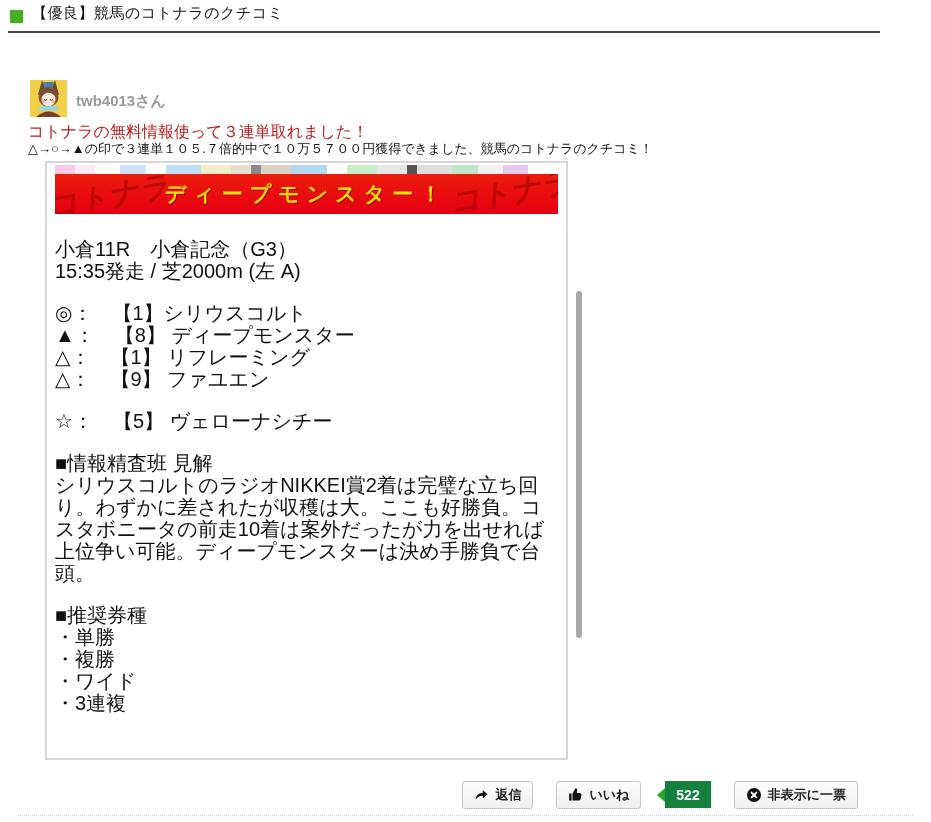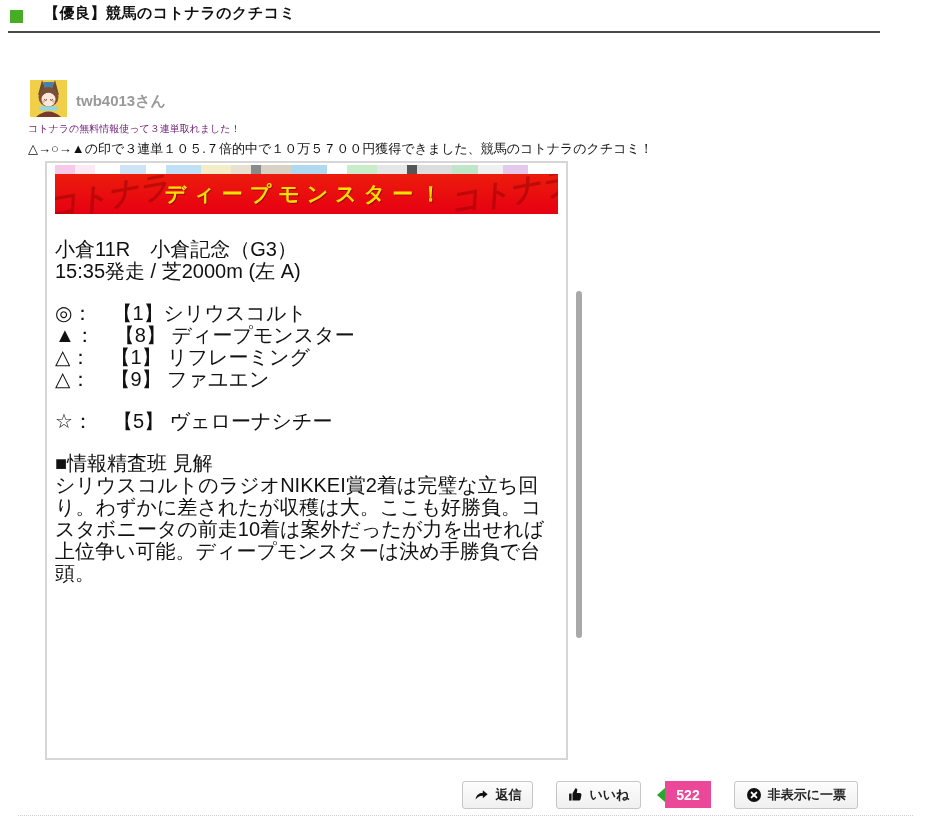--- a/index.html
+++ b/index.html
@@ -3,26 +3,26 @@
 <meta charset="utf-8">
 <style>
   * { margin:0; padding:0; box-sizing:border-box; }
   html,body { background:#fff; }
   .page {
     position:relative; width:931px; height:822px; background:#fff; overflow:hidden;
     font-family:"Liberation Sans","DejaVu Sans",sans-serif; color:#111;
   }
   
   .hdr-square { position:absolute; left:10px; top:10px; width:13px; height:13px; background:#46ad25; }
-  .hdr-title  { position:absolute; left:44px; top:4px; font-size:15px; font-weight:bold; color:#111; letter-spacing:.5px;text-align:center; }
+  .hdr-title  { position:absolute; left:32px; top:4px; font-size:15px; font-weight:normal; color:#111; letter-spacing:.5px;text-align:center; }
   .hdr-line   { position:absolute; left:8px; top:31px; width:872px; height:2px; background:#4a4a4a; }
   
   .avatar { position:absolute; left:30px; top:80px; width:37px; height:37px; overflow:hidden; }
   .username { position:absolute; left:76px; top:92px; font-size:15px; font-weight:bold; color:#999; }
-  .comment-line1 { position:absolute; left:28px; top:122px; font-size:10px; color:#701a75; }
+  .comment-line1 { position:absolute; left:28px; top:122px; font-size:16px; color:#b91c1c; }
   .comment-line2 { position:absolute; left:28px; top:140px; font-size:13px; color:#111; }
   
   .tip-card {
     position:absolute; left:45px; top:161px; width:523px; height:599px;
     background:#fff; border:2px solid #d6d6d6;
   }
   .card-inner { position:absolute; left:8px; top:2px; width:503px; }
   .collage {
     height:9px; width:100%;
     background:linear-gradient(90deg,#f6c9e8 0 4%,#fde9f2 4% 8%,#ffffff 8% 13%,#cfe3f7 13% 18%,#ffffff 18% 22%,#bfe0f5 22% 29%,#f5edc8 29% 35%,#e8e0d0 35% 39%,#8a8a8a 39% 41%,#d9d2c4 41% 47%,#b0d8ef 47% 54%,#ffffff 54% 58%,#c9ecc9 58% 64%,#e6e6e6 64% 70%,#555555 70% 72%,#dddddd 72% 79%,#bfe6c8 79% 84%,#f0f0f0 84% 89%,#e4c9ec 89% 94%,#ffffff 94% 100%);
@@ -49,21 +49,21 @@
   .scroll-thumb { position:absolute; left:576px; top:291px; width:6px; height:347px; background:#a9a9a9; border-radius:3px; }
   
   .actions { position:absolute; top:780px; right:73px; display:flex; align-items:center; gap:23px; height:29px; }
   .btn {
     display:inline-flex; align-items:center; gap:6px; height:28px; padding:0 11px;
     background:linear-gradient(#fdfdfd,#f0f0f0); border:1px solid #c6c6c6; border-radius:3px;
     font-size:13px; font-weight:bold; color:#222; cursor:pointer; font-family:inherit;
   }
   .btn svg { display:block; }
   .like-badge {
-    position:relative; background:#ec4899; color:#fff; font-weight:bold; font-size:14px;
+    position:relative; background:#15803d; color:#fff; font-weight:bold; font-size:14px;
     height:27px; display:flex; align-items:center; padding:0 11px; margin-left:1px;
   }
   .like-badge::before {
     content:""; position:absolute; left:-8px; top:50%; transform:translateY(-50%);
     border-style:solid; border-width:7px 8px 7px 0; border-color:transparent #2aa72a transparent transparent;
   }
   .bottom-dotted { position:absolute; left:18px; top:815px; width:895px; border-top:1px dotted #cfcfcf; }
 </style>
 </head>
 <body>
@@ -112,20 +112,27 @@
           <div class="line">◎：　【1】シリウスコルト</div>
           <div class="line">▲：　【8】 ディープモンスター</div>
           <div class="line">△：　【1】 リフレーミング</div>
           <div class="line">△：　【9】 ファユエン</div>
         </div>
         <div class="sect line">☆：　【5】 ヴェローナシチー</div>
         <div class="sect">
           <div class="line">■情報精査班 見解</div>
           <div>シリウスコルトのラジオNIKKEI賞2着は完璧な立ち回り。わずかに差されたが収穫は大。ここも好勝負。コスタボニータの前走10着は案外だったが力を出せれば上位争い可能。ディープモンスターは決め手勝負で台頭。</div>
         </div>
+        <div class="sect">
+          <div class="line">■推奨券種</div>
+          <div class="line">・単勝</div>
+          <div class="line">・複勝</div>
+          <div class="line">・ワイド</div>
+          <div class="line">・3連複</div>
+        </div>
       </div>
     </div>
   </div>
 
   <div class="scroll-thumb"></div>
 
   <div class="actions">
     <button class="btn">
       <svg width="15" height="14" viewBox="0 0 16 16">
         <path d="M9.5 2.5 L15 7.2 L9.5 11.8 V8.9 C5.6 8.9 3.3 10.4 1.3 13.2 C1.8 8.4 4.8 5.6 9.5 5.4 Z" fill="#111"></path>

